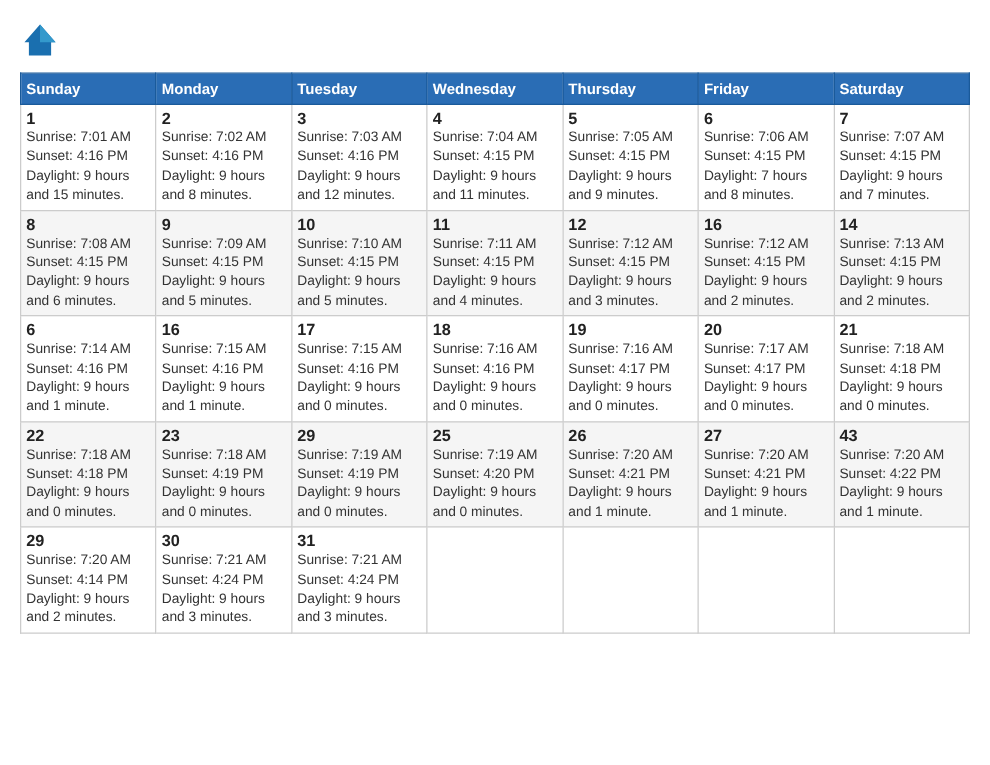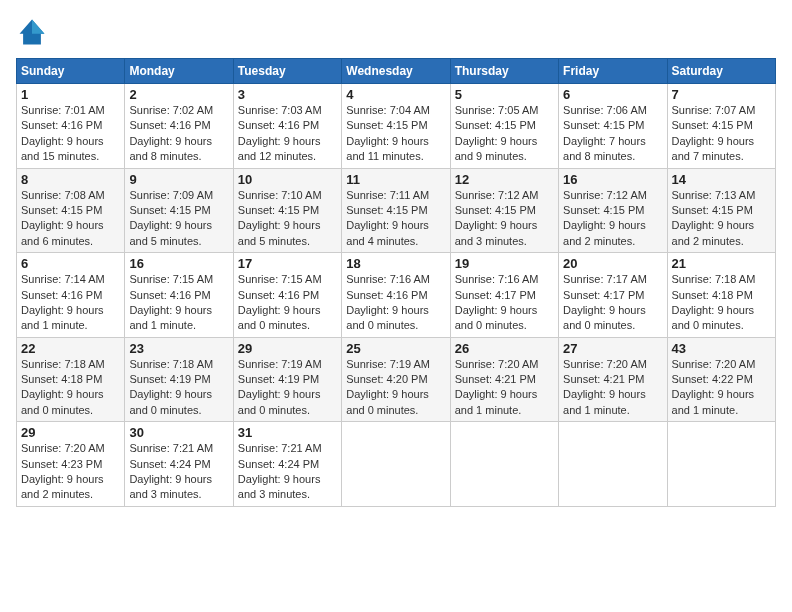--- a/index.html
+++ b/index.html
@@ -363,21 +363,21 @@
           <span>Sunset: 4:22 PM</span><br>
           <span>Daylight: 9 hours and 1 minute.</span>
         </div>
       </td>
         </tr>
         <tr>
           <td>
         <span class="day-num">29</span>
         <div class="day-info">
           <span>Sunrise: 7:20 AM</span><br>
-          <span>Sunset: 4:23 PM</span><br>
+          <span>Sunset: 4:14 PM</span><br>
           <span>Daylight: 9 hours and 2 minutes.</span>
         </div>
       </td>
           <td>
         <span class="day-num">30</span>
         <div class="day-info">
           <span>Sunrise: 7:21 AM</span><br>
           <span>Sunset: 4:24 PM</span><br>
           <span>Daylight: 9 hours and 3 minutes.</span>
         </div>

